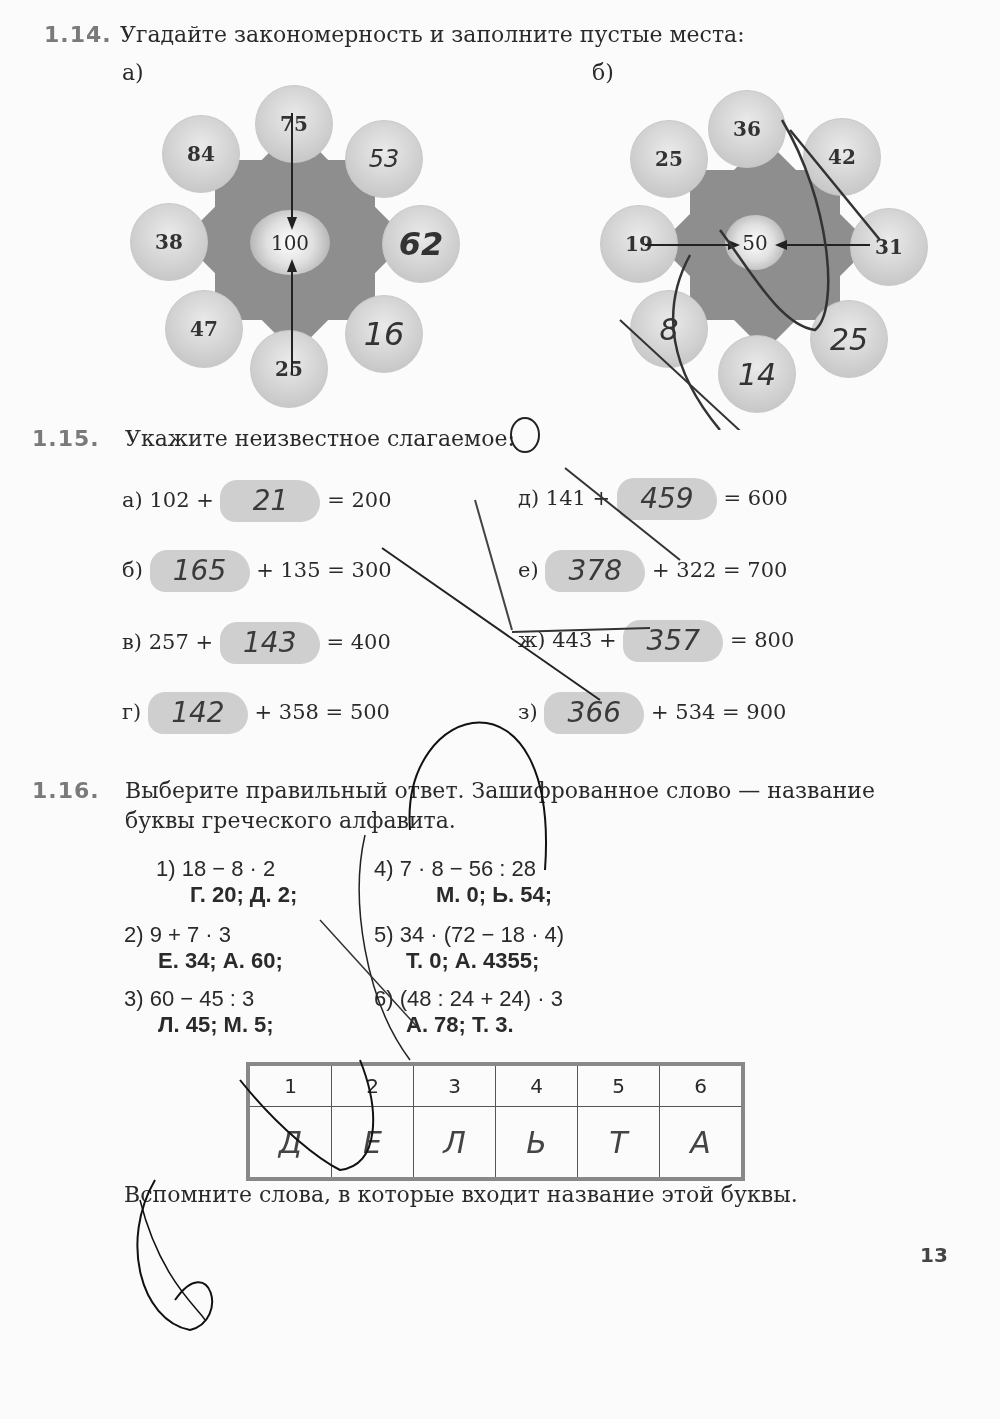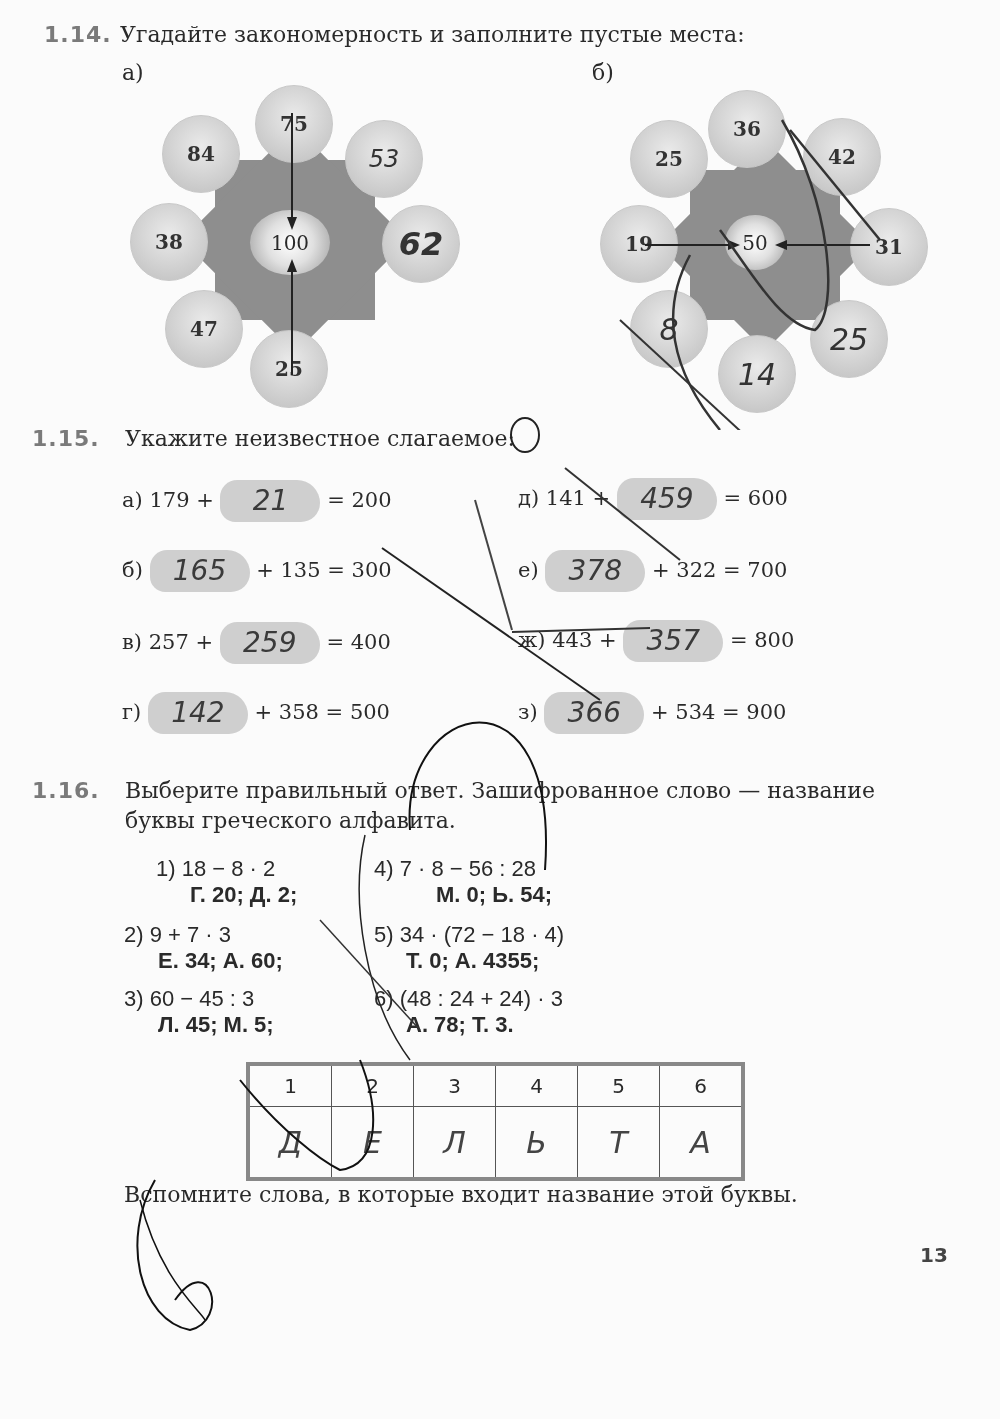--- a/index.html
+++ b/index.html
@@ -26,20 +26,21 @@
 <div class="abs txt" style="left:120px;top:22px;">Угадайте закономерность и заполните пустые места:</div>
 <div class="abs txt" style="left:122px;top:60px;">а)</div>
 <div class="abs txt" style="left:592px;top:60px;">б)</div>
 
 <div class="abs" style="left:130px;top:85px;width:330px;height:315px;">
   <div class="star" style="left:85px;top:75px;width:160px;height:160px;transform:rotate(0deg);"></div>
   <div class="star" style="left:85px;top:75px;width:160px;height:160px;transform:rotate(45deg);"></div>
   <div class="circ" style="left:125px;top:0px;width:76px;height:76px;">75</div>
   <div class="circ hand" style="left:215px;top:35px;width:76px;height:76px;font-size:24px;font-weight:normal;">53</div>
   <div class="circ hand" style="left:252px;top:120px;width:76px;height:76px;font-size:32px;font-weight:bold;">62</div>
+  <div class="circ hand" style="left:215px;top:210px;width:76px;height:76px;font-size:32px;font-weight:normal;">16</div>
   <div class="circ" style="left:120px;top:245px;width:76px;height:76px;">25</div>
   <div class="circ" style="left:35px;top:205px;width:76px;height:76px;">47</div>
   <div class="circ" style="left:0px;top:118px;width:76px;height:76px;">38</div>
   <div class="circ" style="left:32px;top:30px;width:76px;height:76px;">84</div>
   <div class="center" style="left:120px;top:125px;width:80px;height:65px;">100</div>
   <svg style="position:absolute;left:0;top:0;" width="330" height="315">
     <line x1="162" y1="28" x2="162" y2="140" stroke="#222" stroke-width="2"></line>
     <polygon points="157,132 167,132 162,145" fill="#222"></polygon>
     <line x1="162" y1="290" x2="162" y2="180" stroke="#222" stroke-width="2"></line>
     <polygon points="157,187 167,187 162,174" fill="#222"></polygon>
@@ -68,33 +69,33 @@
     <path d="M90,165 C60,220 70,280 120,340" stroke="#333" stroke-width="2.5" fill="none"></path>
     <path d="M20,230 L150,350" stroke="#333" stroke-width="2" fill="none"></path>
   </svg>
 </div>
 
 <div class="abs num" style="left:32px;top:426px;">1.15.</div>
 <div class="abs txt" style="left:125px;top:426px;">Укажите неизвестное слагаемое:</div>
 
 <div class="row" style="left:122px;top:480px;">
   <span>а)</span>
-  <span>179 +</span>
+  <span>102 +</span>
   <span class="blob hand">21</span>
   <span>= 200</span>
 </div>
 <div class="row" style="left:122px;top:550px;">
   <span>б)</span>
   <span class="blob hand">165</span>
   <span>+ 135 = 300</span>
 </div>
 <div class="row" style="left:122px;top:622px;">
   <span>в)</span>
   <span>257 +</span>
-  <span class="blob hand">259</span>
+  <span class="blob hand">143</span>
   <span>= 400</span>
 </div>
 <div class="row" style="left:122px;top:692px;">
   <span>г)</span>
   <span class="blob hand">142</span>
   <span>+ 358 = 500</span>
 </div>
 <div class="row" style="left:518px;top:478px;">
   <span>д)</span>
   <span>141 +</span>

